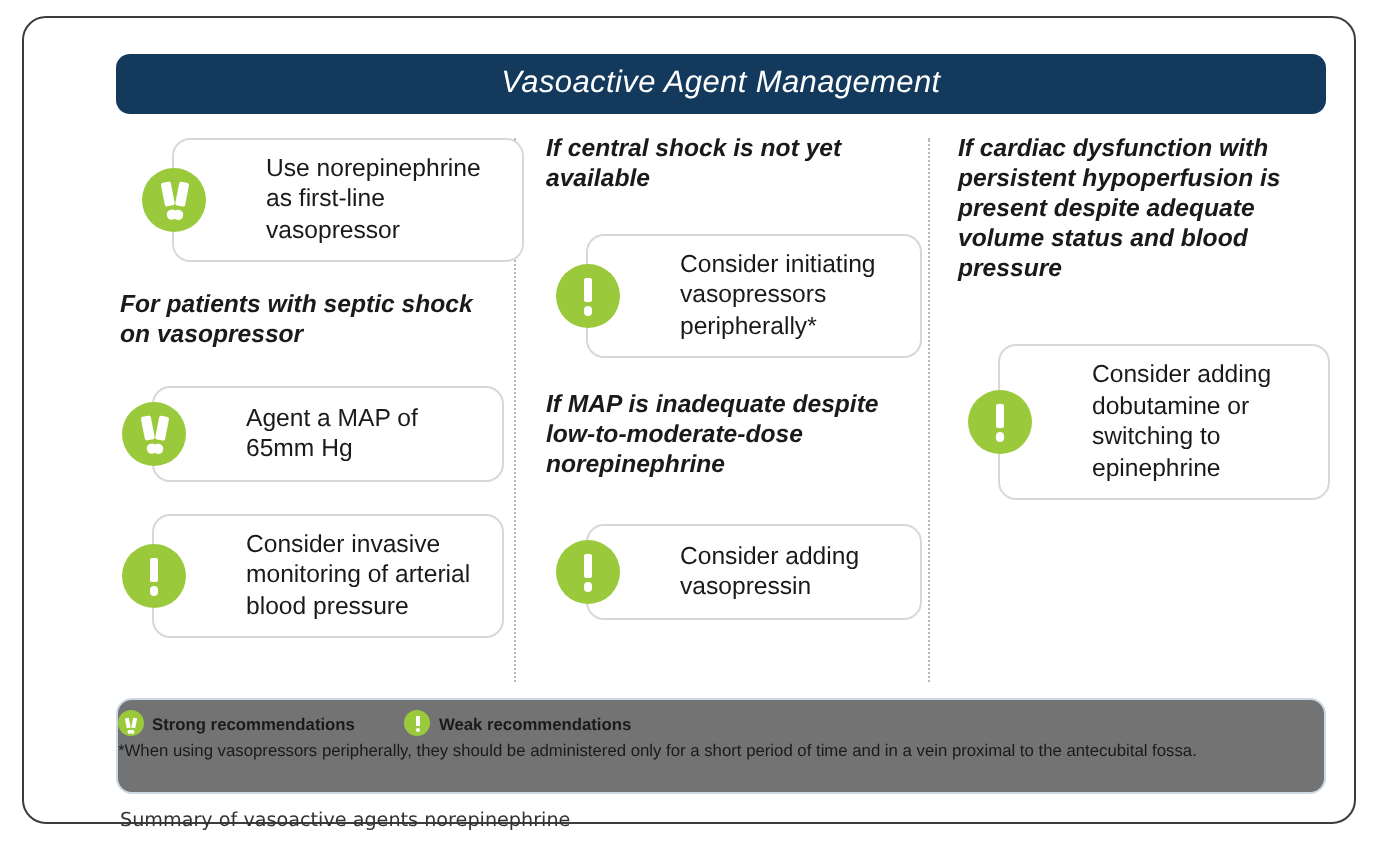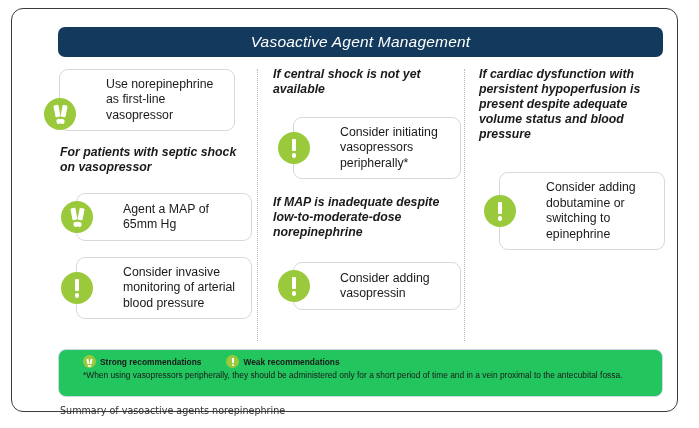--- a/index.html
+++ b/index.html
@@ -142,23 +142,23 @@
 
   
   .legend-box {
     position: absolute;
     left: 46px;
     top: 340px;
     width: 605px;
     height: 48px;
     border: 1px solid #ccd8e4;
     border-radius: 8px;
-    background: #22c55e;
+    background: #737373;
     box-sizing: border-box;
-    padding: 5px 24px;
+    padding: 5px 0;
   }
   .legend-row {
     display: flex;
     align-items: center;
     gap: 5px;
     margin-bottom: 2px;
   }
   .legend-item {
     display: flex;
     align-items: center;
@@ -234,21 +234,21 @@
     <span class="title-text">Vasoactive Agent Management</span>
   </div>
 
   <div class="columns">
 
     <div class="divider div-1"></div>
     <div class="divider div-2"></div>
 
     <div class="col col-1">
 
-      <div class="card" style="position:absolute; left:7px; top:2px; width:176px; height:62px;align-items:flex-end;">
+      <div class="card" style="position:absolute; left:34px; top:2px; width:176px; height:62px;">
         <span class="badge strong">
           <span class="bang"></span>
             <span class="bang"></span>
         </span>
         <span class="card-text">Use norepinephrine as first-line vasopressor</span>
       </div>
 
       <p class="condition" style="position:absolute; left:8px; top:78px; width:192px;">For patients with septic shock on vasopressor</p>
 
       <div class="card" style="position:absolute; left:24px; top:126px; width:176px; height:48px;">

